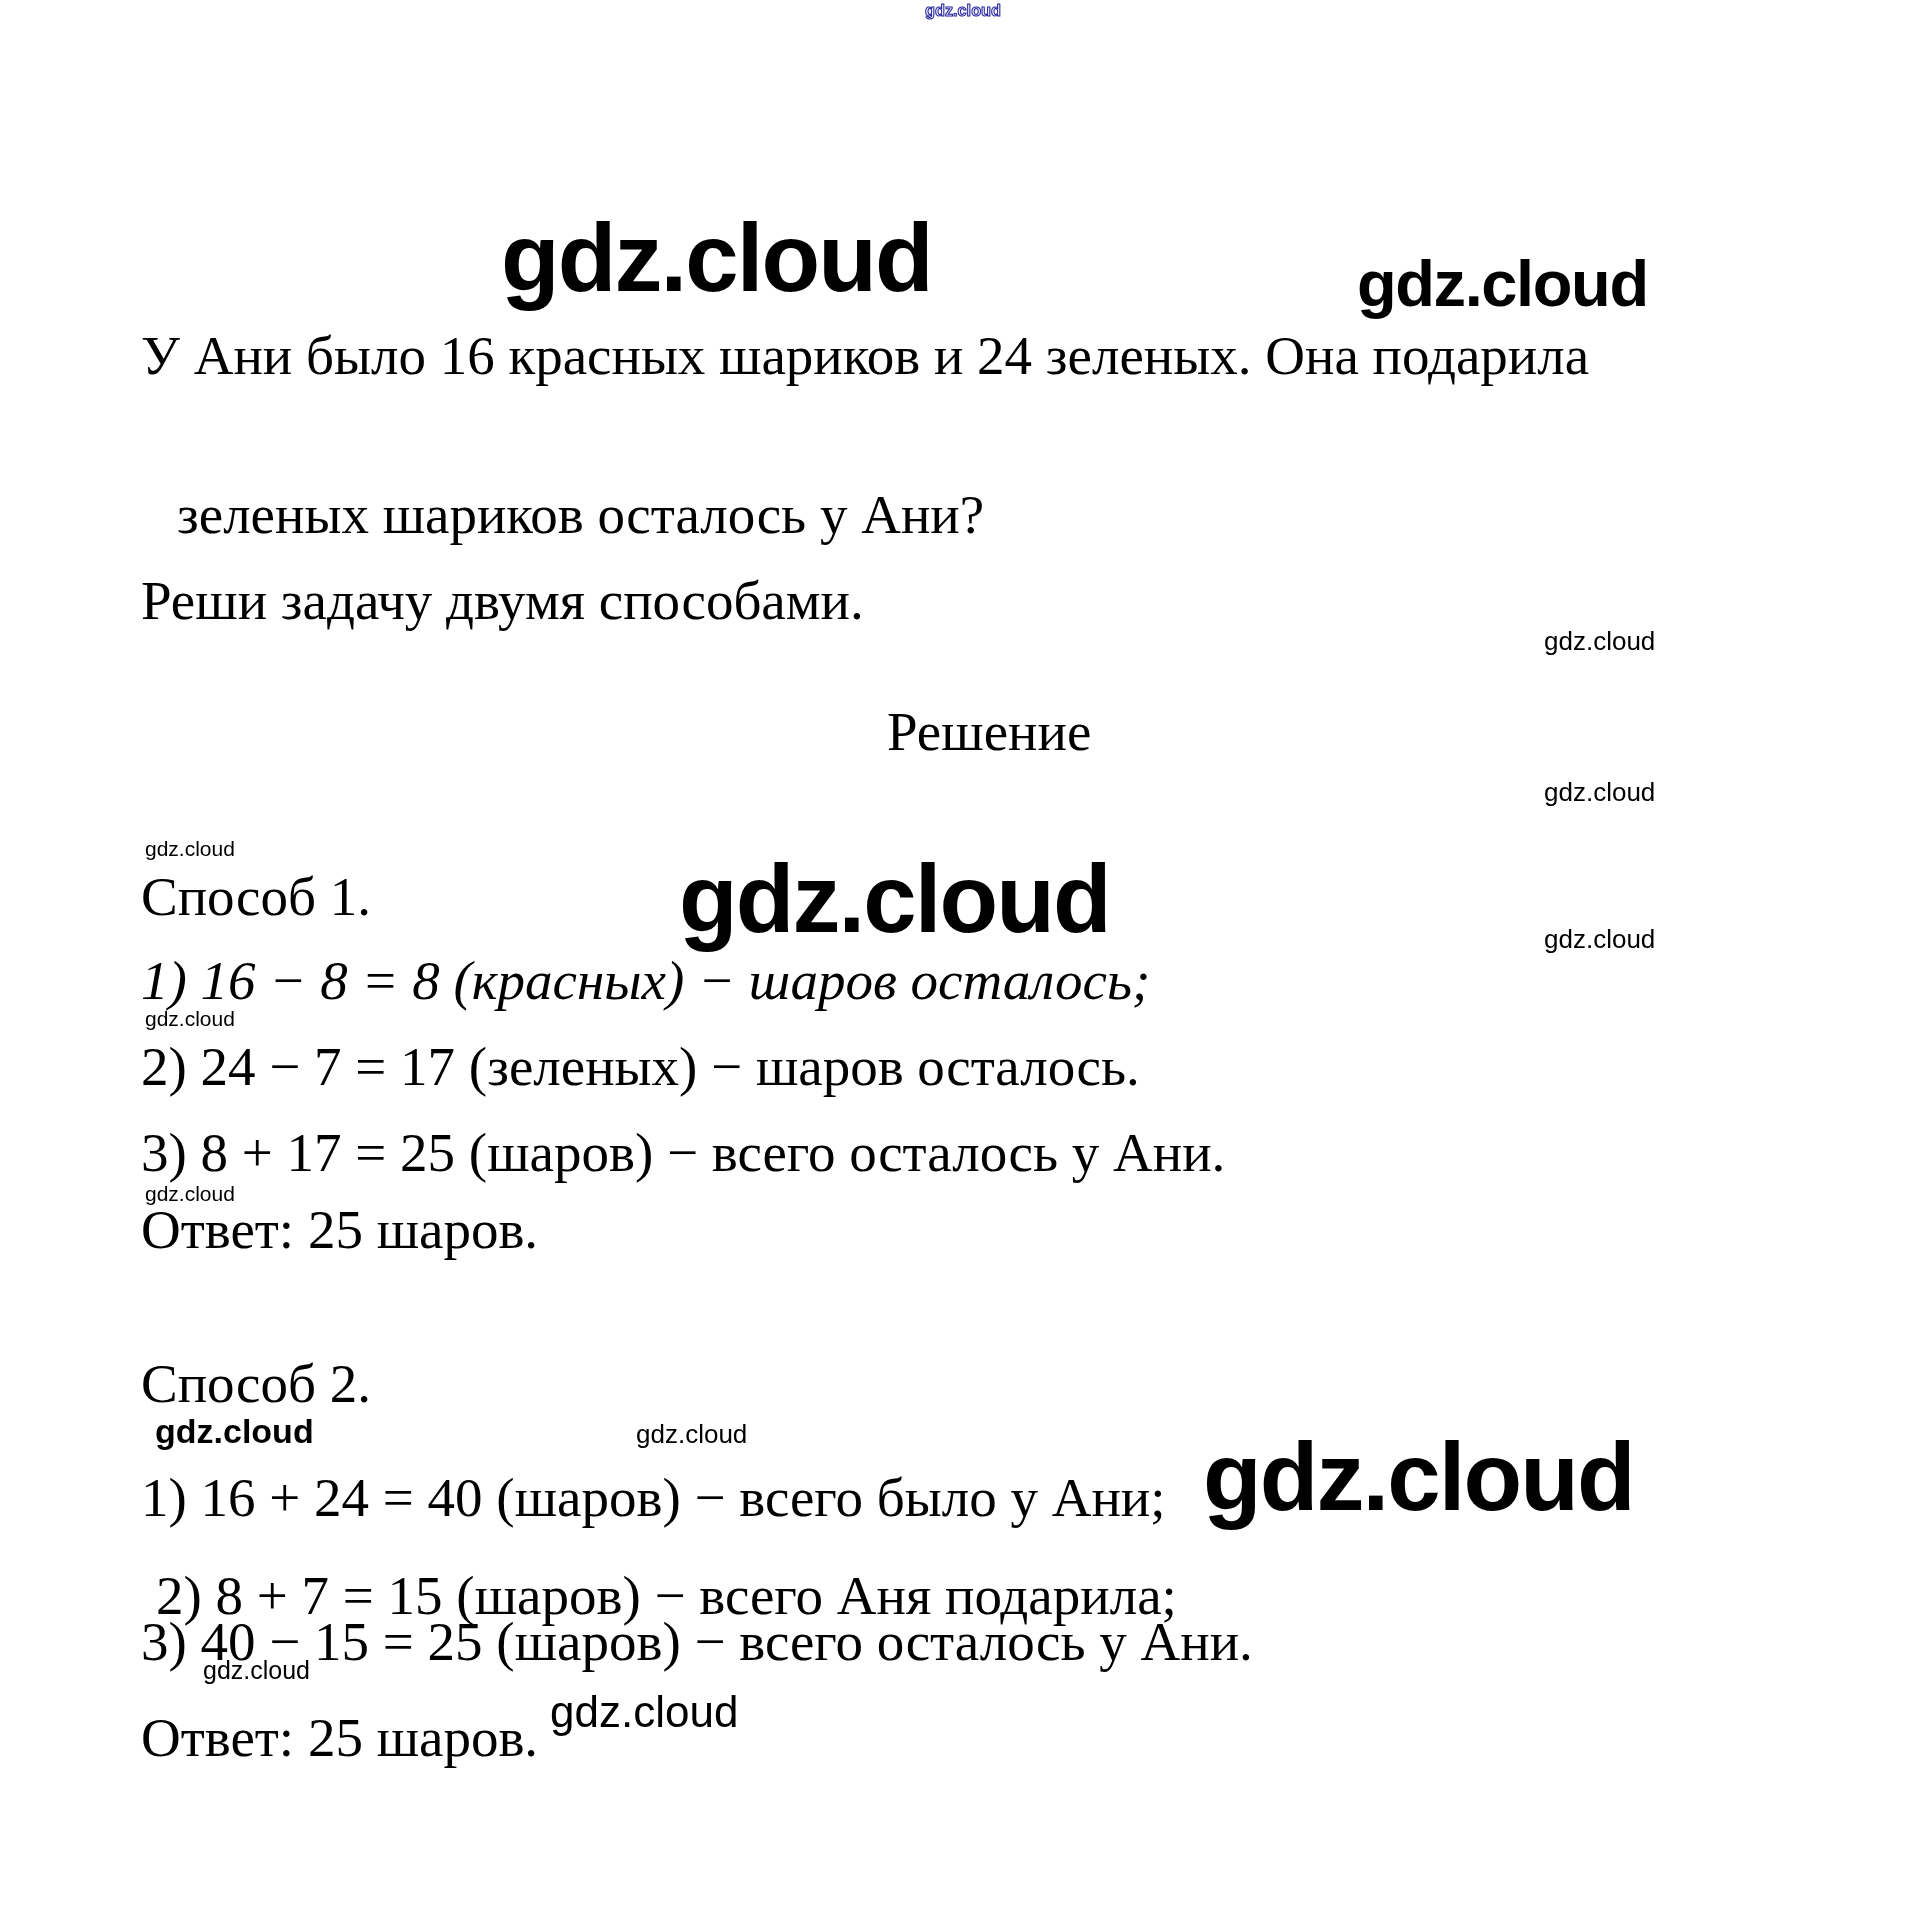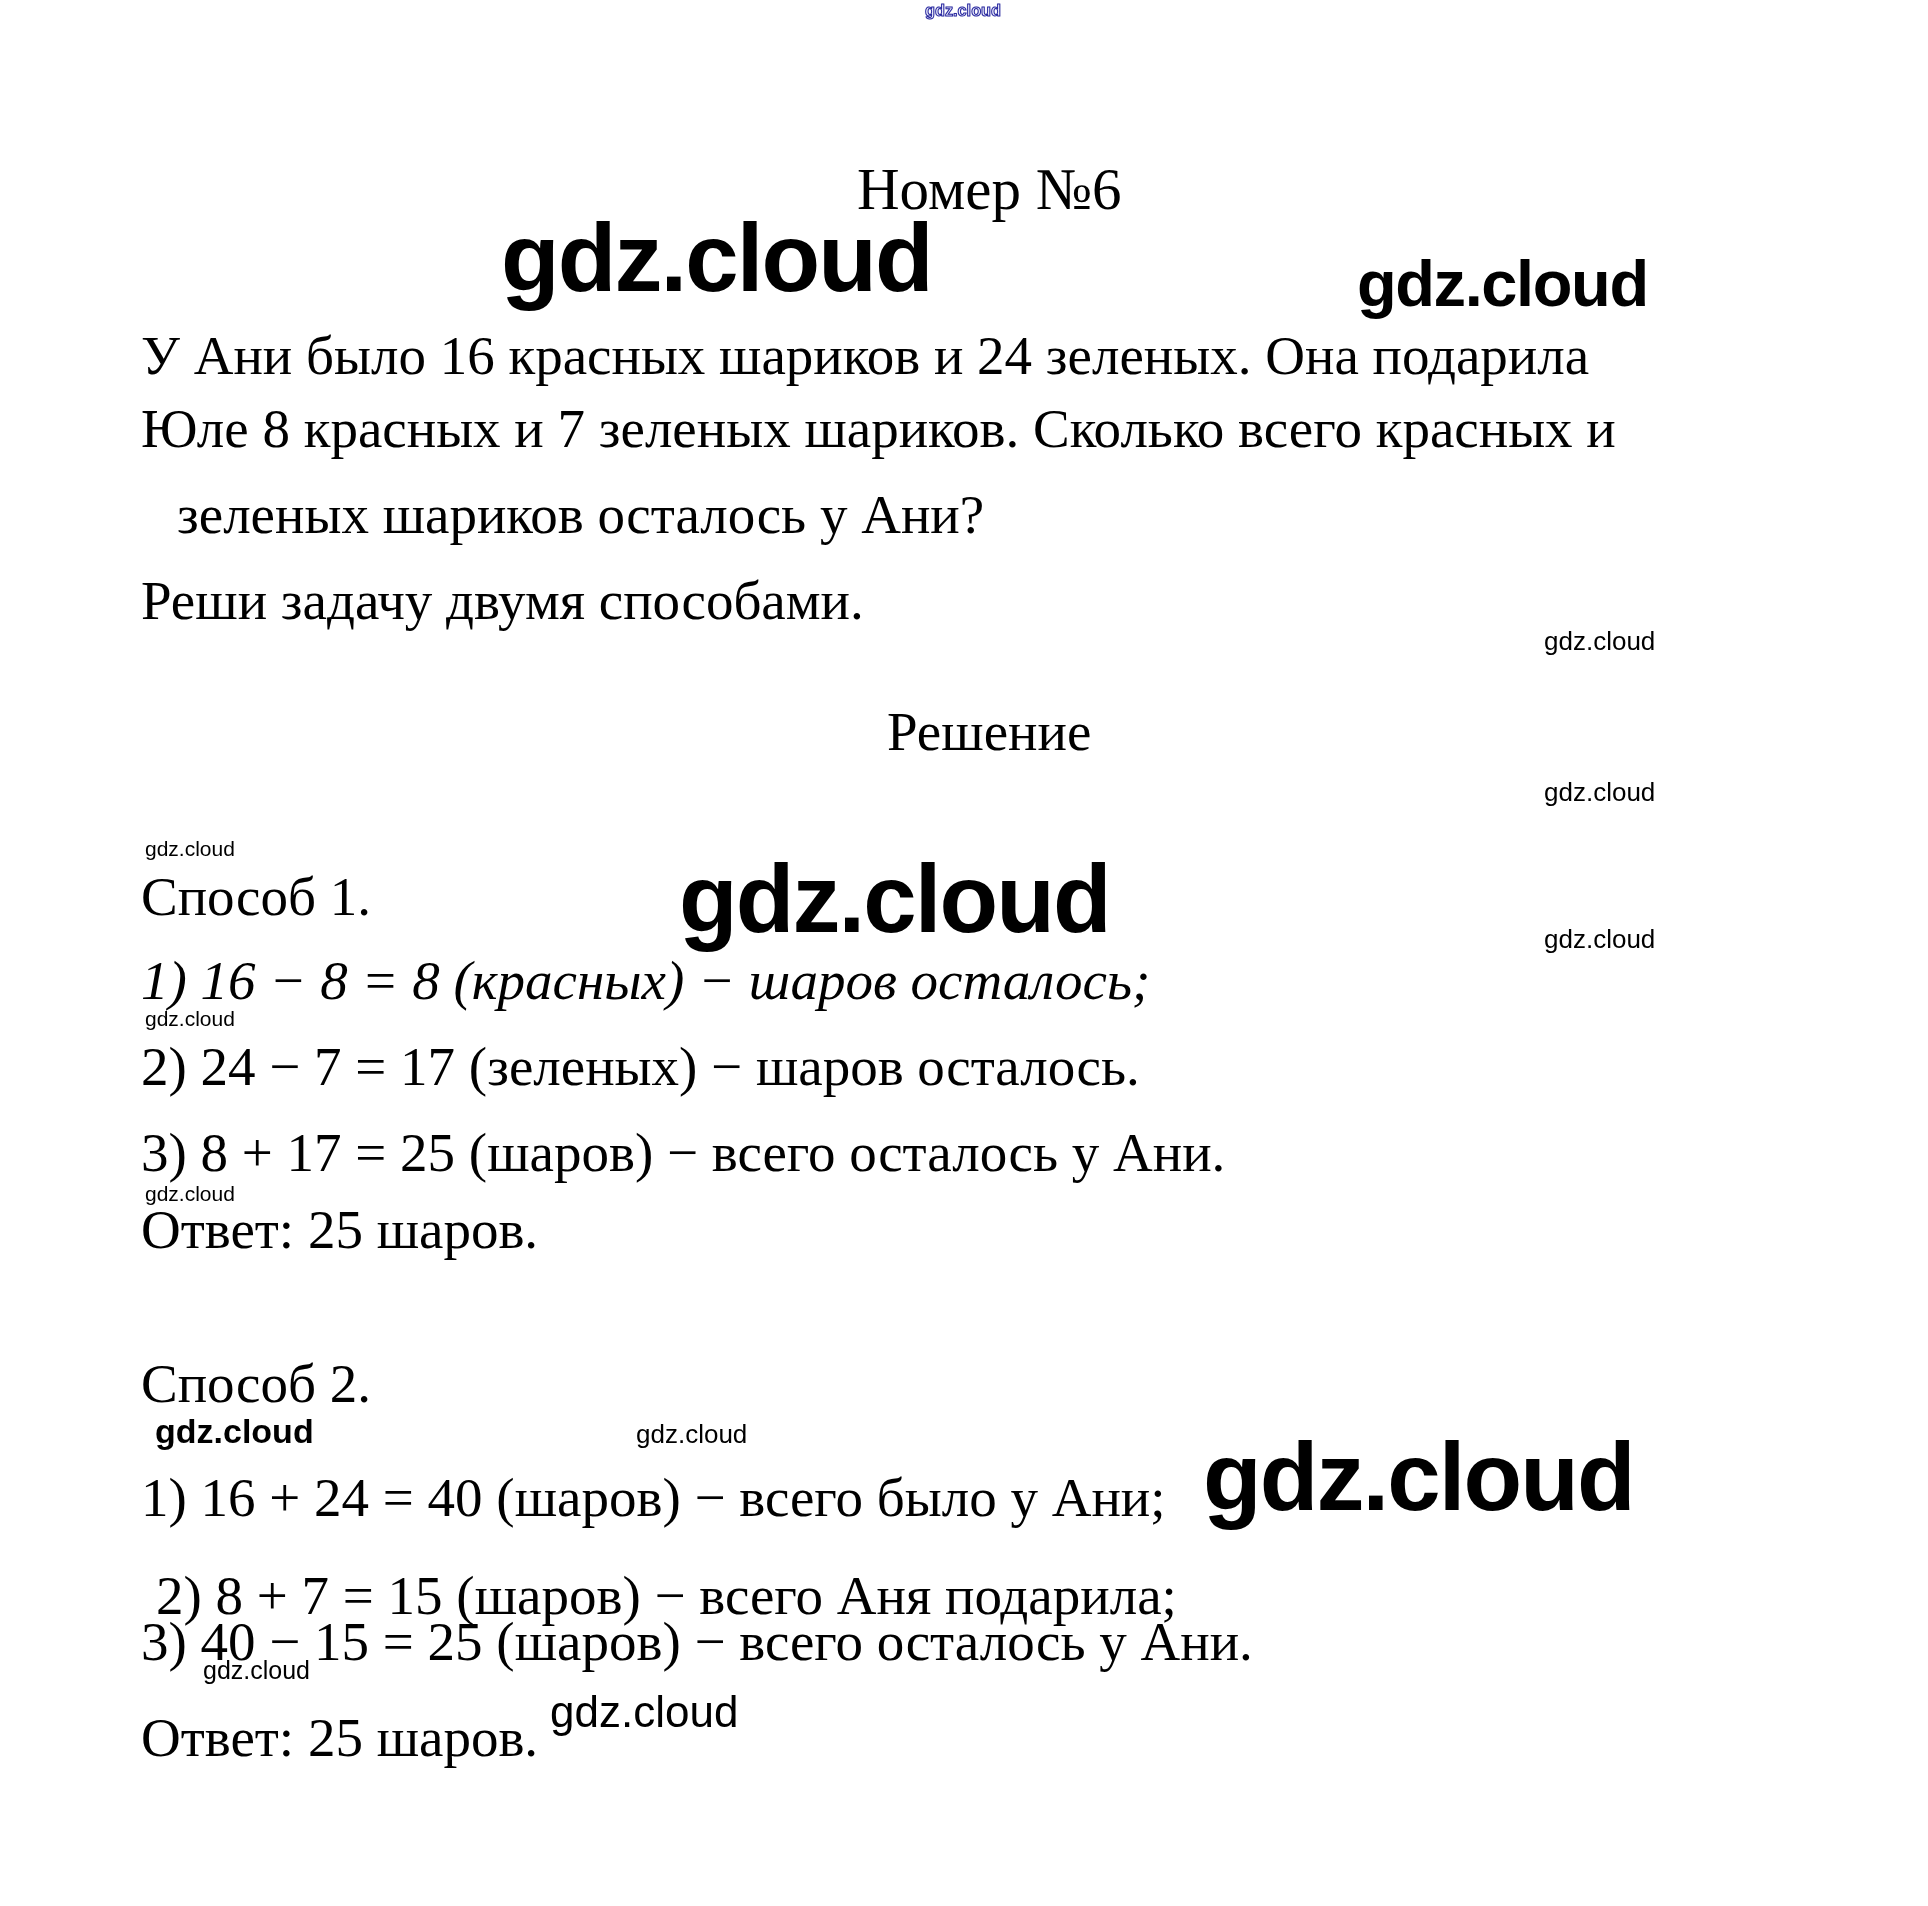--- a/index.html
+++ b/index.html
@@ -68,27 +68,25 @@
   #wm-c2       {left:550px;  top:1690px;font-size:44px;font-weight:500;}
   #m2-ans      {left:141px;  top:1710px;}
 </style>
 </head>
 <body>
 
 <div class="page">
 
   <div id="wm-top" class="wm wm-blue">gdz.cloud</div>
 
-  <div id="title" class="t title">Номер №6</div>
 
   <div id="wm-big-1" class="wm wm-big">gdz.cloud</div>
   <div id="wm-med-1" class="wm wm-med">gdz.cloud</div>
 
   <div id="p-line-1" class="t">У Ани было 16 красных шариков и 24 зеленых. Она подарила</div>
-  <div id="p-line-2" class="t">Юле 8 красных и 7 зеленых шариков. Сколько всего красных и</div>
   <div id="p-line-3" class="t">зеленых шариков осталось у Ани?</div>
   <div id="p-line-4" class="t">Реши задачу двумя способами.</div>
 
   <div id="wm-r1" class="wm wm-sm">gdz.cloud</div>
 
   <div id="sol-head" class="t">Решение</div>
 
   <div id="wm-r2" class="wm wm-sm">gdz.cloud</div>
   <div id="wm-l1" class="wm wm-xs">gdz.cloud</div>
 

